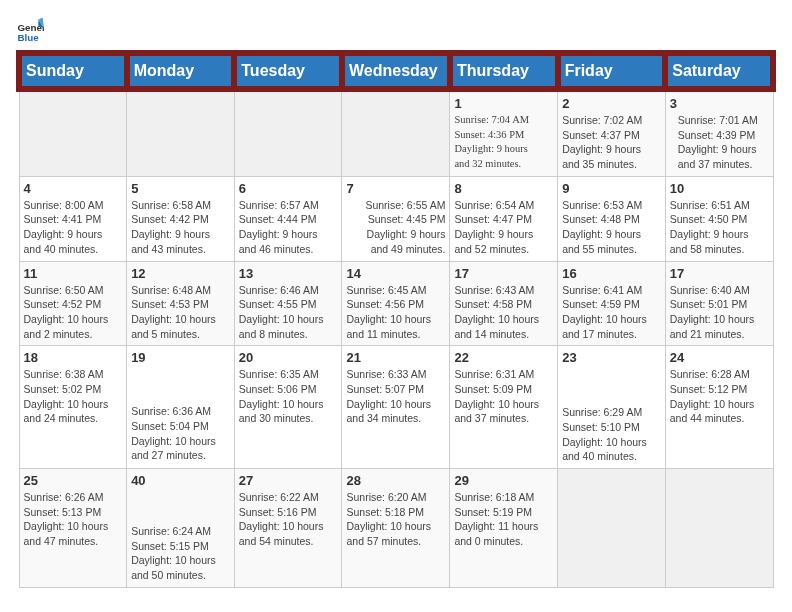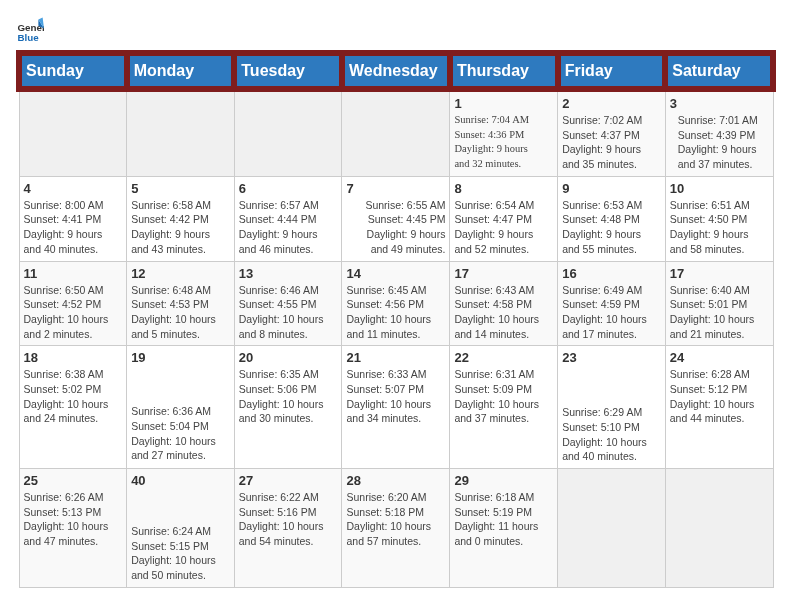--- a/index.html
+++ b/index.html
@@ -220,21 +220,21 @@
         </td>
         <td>
           <div class="day-number">17</div>
           <div class="day-detail" style="white-space: pre-line;">Sunrise: 6:43 AM
 Sunset: 4:58 PM
 Daylight: 10 hours
 and 14 minutes.</div>
         </td>
         <td>
           <div class="day-number">16</div>
-          <div class="day-detail" style="white-space: pre-line;">Sunrise: 6:49 AM
+          <div class="day-detail" style="white-space: pre-line;">Sunrise: 6:41 AM
 Sunset: 4:59 PM
 Daylight: 10 hours
 and 17 minutes.</div>
         </td>
         <td>
           <div class="day-number">17</div>
           <div class="day-detail" style="white-space: pre-line;">Sunrise: 6:40 AM
 Sunset: 5:01 PM
 Daylight: 10 hours
 and 21 minutes.</div>

